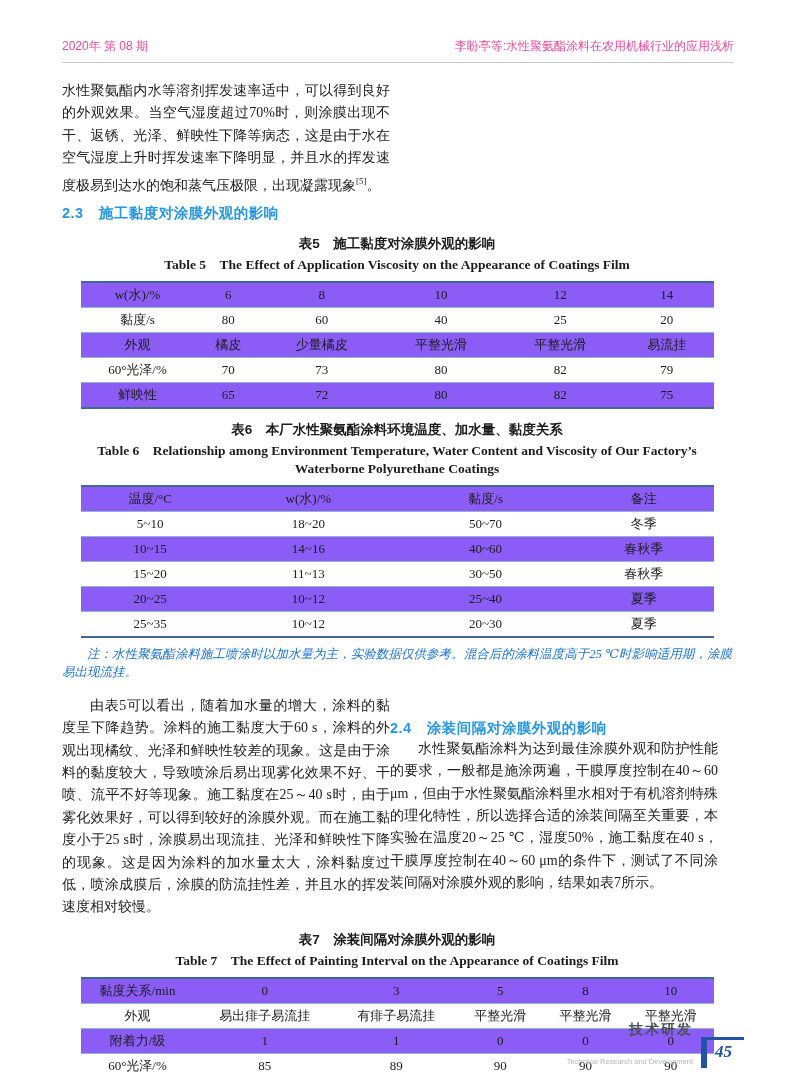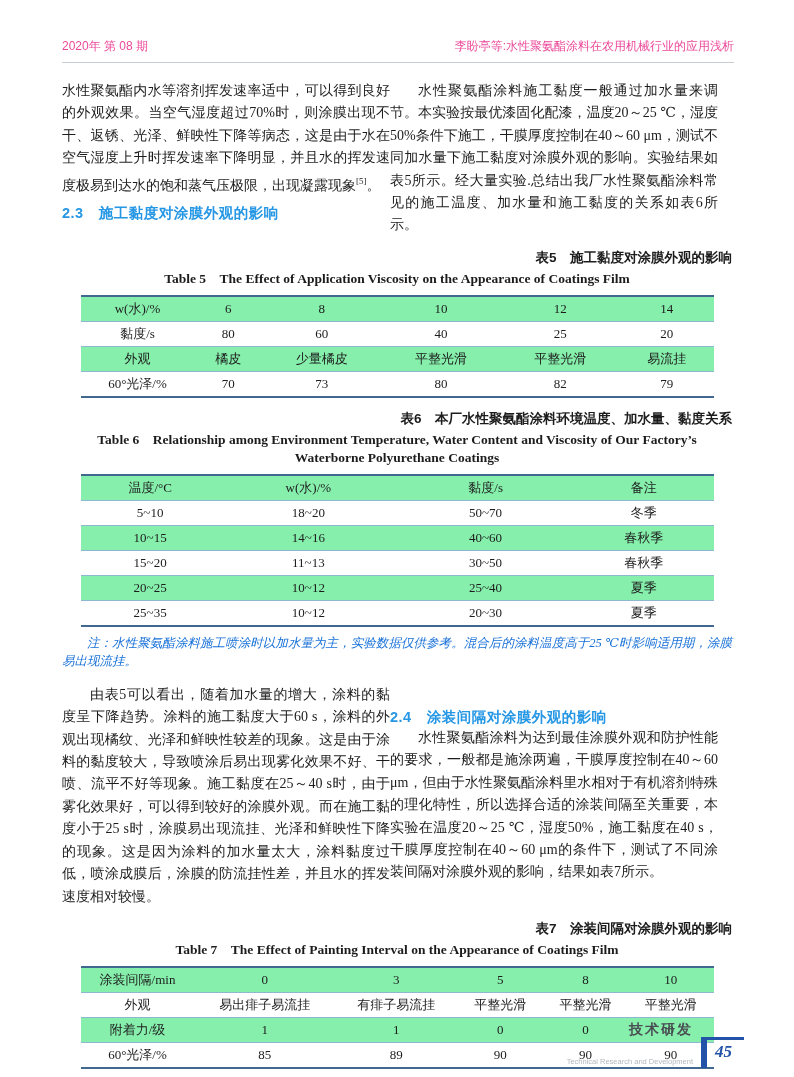--- a/index.html
+++ b/index.html
@@ -25,38 +25,38 @@
   }
   .para.indent { text-indent:2em; }
   .para sup { font-size:9px; vertical-align:super; }
   .sec-heading {
     color:#2697e4; font-size:14.5px; font-weight:bold;
     font-family:"Liberation Sans","DejaVu Sans",sans-serif;
     margin-top:7px; letter-spacing:0.5px;
   }
   .table-block { margin-top:12px; }
   .tbl-title-cn {
-    text-align:right; font-weight:bold; font-size:13.5px;
+    text-align:center; font-weight:bold; font-size:13.5px;
     font-family:"Liberation Sans","DejaVu Sans",sans-serif;
   }
   .tbl-title-en {
     text-align:center; font-weight:bold; font-size:13.5px; margin-top:3px;
     font-family:"Liberation Serif","DejaVu Serif",serif;
     max-width:660px; margin-left:auto; margin-right:auto; line-height:18px;
   }
   table.data-table {
     width:633px; margin:7px auto 0 auto; border-collapse:collapse;
     border-top:2px solid #41688e; border-bottom:2px solid #41688e;
     font-size:13px;
   }
   table.data-table td, table.data-table th {
     padding:3px 4px; text-align:center; height:17px; font-weight:normal;
   }
   table.data-table tr + tr td, table.data-table tr + tr th { border-top:1px solid #8fb8d0; }
-  tr.blue { background:#86efac; }
+  tr.blue { background:#8b5cf6; }
   td.lbl, th.lbl { text-align:left; padding-left:20px; }
   .t5 td:first-child, .t7 td:first-child { width:18%; }
   .t6 th:nth-child(1){ width:22%; } .t6 th:nth-child(2){ width:28%; }
   .t6 th:nth-child(3){ width:28%; } .t6 th:nth-child(4){ width:22%; }
   .note {
     color:#1670d8; font-style:italic; font-size:12.5px; line-height:18.5px;
     text-align:justify; text-indent:2em; margin-top:7px;
   }
   .row-gap { margin-top:13px;align-items:center; }
   .page-footer {
@@ -90,23 +90,20 @@
     <span>李盼亭等:水性聚氨酯涂料在农用机械行业的应用浅析</span>
   </header>
 
   <main class="content">
 
     <div class="two-col">
       <div class="col">
         <p class="para"><span>水性聚氨酯内水等溶剂挥发速率适中，可以得到良好的外观效果。当空气湿度超过70%时，则涂膜出现不干、返锈、光泽、鲜映性下降等病态，这是由于水在空气湿度上升时挥发速率下降明显，并且水的挥发速度极易到达水的饱和蒸气压极限，出现凝露现象</span><sup>[5]</sup><span>。</span></p>
         <div class="sec-heading">2.3　施工黏度对涂膜外观的影响</div>
       </div>
-      <div class="col">
-        <p class="para indent">水性聚氨酯涂料施工黏度一般通过加水量来调节。本实验按最优漆固化配漆，温度20～25 ℃，湿度50%条件下施工，干膜厚度控制在40～60 μm，测试不同加水量下施工黏度对涂膜外观的影响。实验结果如表5所示。经大量实验.总结出我厂水性聚氨酯涂料常见的施工温度、加水量和施工黏度的关系如表6所示。</p>
-      </div>
     </div>
 
     <section class="table-block">
       <div class="tbl-title-cn">表5　施工黏度对涂膜外观的影响</div>
       <div class="tbl-title-en">Table 5　The Effect of Application Viscosity on the Appearance of Coatings Film</div>
       <table class="data-table t5">
         <tbody>
           <tr class="blue">
               <td class="lbl">w(水)/%</td>
               <td>6</td>
@@ -131,20 +128,28 @@
               <td>平整光滑</td>
               <td>易流挂</td>
             </tr>
           <tr>
               <td class="lbl">60°光泽/%</td>
               <td>70</td>
               <td>73</td>
               <td>80</td>
               <td>82</td>
               <td>79</td>
+            </tr>
+          <tr class="blue">
+              <td class="lbl">鲜映性</td>
+              <td>65</td>
+              <td>72</td>
+              <td>80</td>
+              <td>82</td>
+              <td>75</td>
             </tr>
         </tbody>
       </table>
     </section>
 
     <section class="table-block">
       <div class="tbl-title-cn">表6　本厂水性聚氨酯涂料环境温度、加水量、黏度关系</div>
       <div class="tbl-title-en">Table 6　Relationship among Environment Temperature, Water Content and Viscosity of Our Factory’s Waterborne Polyurethane Coatings</div>
       <table class="data-table t6">
         <tbody>
@@ -198,21 +203,21 @@
         <p class="para indent">水性聚氨酯涂料为达到最佳涂膜外观和防护性能的要求，一般都是施涂两遍，干膜厚度控制在40～60 μm，但由于水性聚氨酯涂料里水相对于有机溶剂特殊的理化特性，所以选择合适的涂装间隔至关重要，本实验在温度20～25 ℃，湿度50%，施工黏度在40 s，干膜厚度控制在40～60 μm的条件下，测试了不同涂装间隔对涂膜外观的影响，结果如表7所示。</p>
       </div>
     </div>
 
     <section class="table-block">
       <div class="tbl-title-cn">表7　涂装间隔对涂膜外观的影响</div>
       <div class="tbl-title-en">Table 7　The Effect of Painting Interval on the Appearance of Coatings Film</div>
       <table class="data-table t7">
         <tbody>
           <tr class="blue">
-              <td class="lbl">涂装间隔/min</td>
+              <td class="lbl">黏度关系/min</td>
               <td>0</td>
               <td>3</td>
               <td>5</td>
               <td>8</td>
               <td>10</td>
             </tr>
           <tr>
               <td class="lbl">外观</td>
               <td>易出痱子易流挂</td>
               <td>有痱子易流挂</td>

